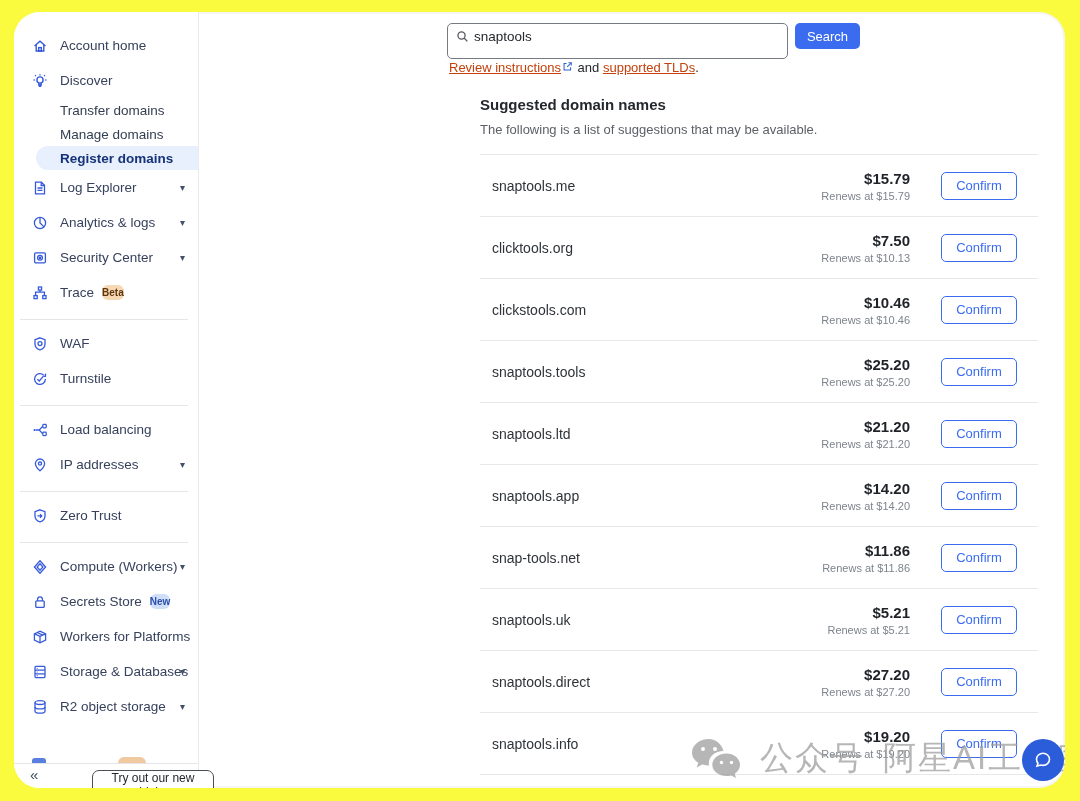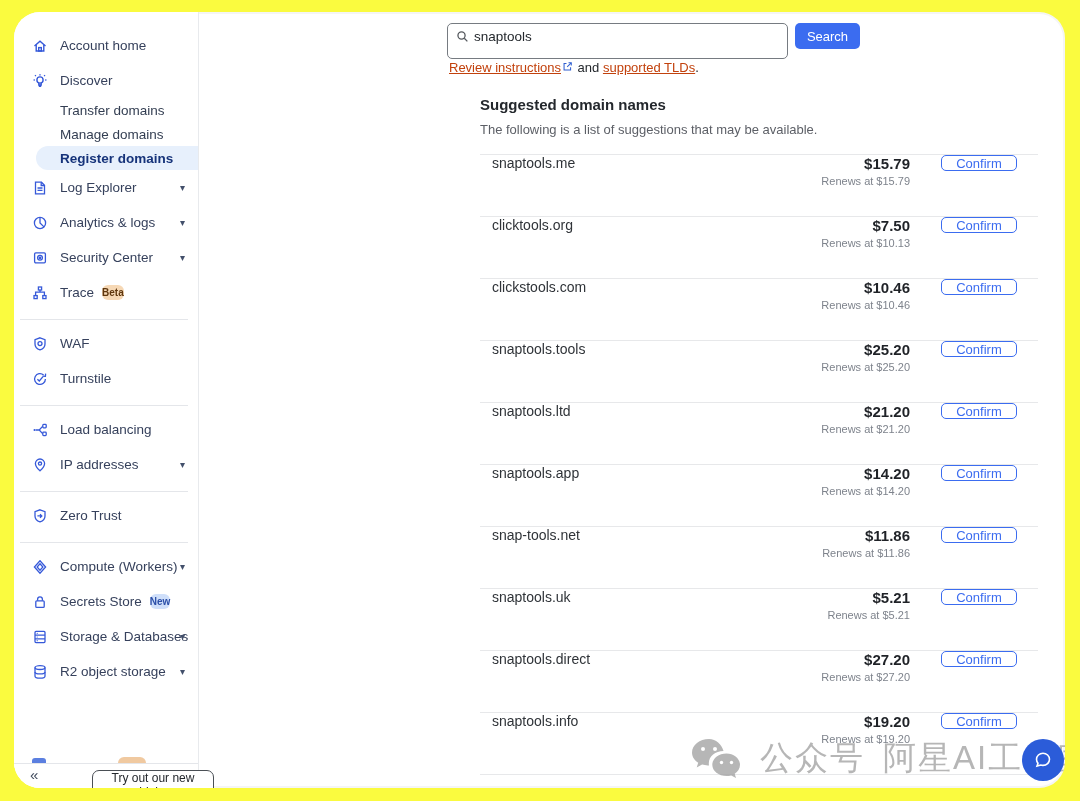--- a/index.html
+++ b/index.html
@@ -75,29 +75,29 @@
   .links-line { position:absolute; left:222px; top:48px; font-size:13px; color:#24282d; }
   .links-line a { color:#c2410c; text-decoration:underline; cursor:pointer; }
   .ext-ic { display:inline-block; width:11px; height:11px; color:#2f5ed0; margin:0 1px; }
   .ext-ic svg { width:11px; height:11px; }
 
   .results { position:absolute; left:253px; top:84px; right:27px; }
   .res-heading { font-size:15px; font-weight:bold; color:#24282d; }
   .res-sub { margin-top:9px; font-size:13px; color:#5c5f66; }
   .res-list { margin-top:17px; border-top:1px solid #e7e8ea; }
   .res-row {
-    height:62px; border-bottom:1px solid #e7e8ea; display:flex; 
+    height:62px; border-bottom:1px solid #e7e8ea; display:flex; align-items:center;
     padding-left:12px;
   }
   .res-domain { flex:1; font-size:14px; color:#2f3338; }
   .res-price { text-align:right; margin-right:31px; }
   .res-price .p { font-size:15px; font-weight:bold; color:#1f2227; }
   .res-price .r { font-size:11px; color:#7e838c; margin-top:3px; }
   .confirm-btn {
-    width:76px; height:16px; margin-right:21px; background:#fff; color:#3b6cf0;
+    width:76px; height:28px; margin-right:21px; background:#fff; color:#3b6cf0;
     border:1px solid #3b6cf0; border-radius:5px; font-size:13px; cursor:pointer;
     font-family:"Liberation Sans", sans-serif; flex:0 0 76px;
   }
 
   
   .watermark {
     position:absolute; left:676px; top:724px; display:flex; align-items:center; gap:18px;
     color:#9e9e9e; opacity:0.75; pointer-events:none; z-index:5;
   }
   .watermark .wc { width:52px; height:44px; }
@@ -253,20 +253,29 @@
         <div class="side-item">
     <span class="ic">
             <svg viewBox="0 0 16 16" fill="none" stroke="currentColor" stroke-width="1.3">
               <rect x="3.8" y="6.8" width="8.4" height="6.6" rx="1"></rect>
               <path d="M5.6 6.8V5.2a2.4 2.4 0 0 1 4.8 0v1.6"></path>
             </svg>
           </span>
     <span class="lbl">Secrets Store</span>
   <span class="badge new">New</span>
         </div>
+        <div class="side-item">
+    <span class="ic">
+            <svg viewBox="0 0 16 16" fill="none" stroke="currentColor" stroke-width="1.3">
+              <path d="M8 2.2 13.6 4.8v6.4L8 13.8 2.4 11.2V4.8z"></path>
+              <path d="M2.4 4.8 8 7.4l5.6-2.6M8 7.4v6.4M5.2 3.5l5.6 2.6"></path>
+            </svg>
+          </span>
+    <span class="lbl">Workers for Platforms</span>
+  </div>
         <div class="side-item">
     <span class="ic">
             <svg viewBox="0 0 16 16" fill="none" stroke="currentColor" stroke-width="1.3">
               <rect x="3" y="2.4" width="10" height="11.2" rx="1"></rect>
               <path d="M3 6.1h10M3 9.8h10"></path>
               <circle cx="5.2" cy="4.3" r="0.6" fill="currentColor" stroke="none"></circle>
               <circle cx="5.2" cy="8" r="0.6" fill="currentColor" stroke="none"></circle>
               <circle cx="5.2" cy="11.7" r="0.6" fill="currentColor" stroke="none"></circle>
             </svg>
           </span>

